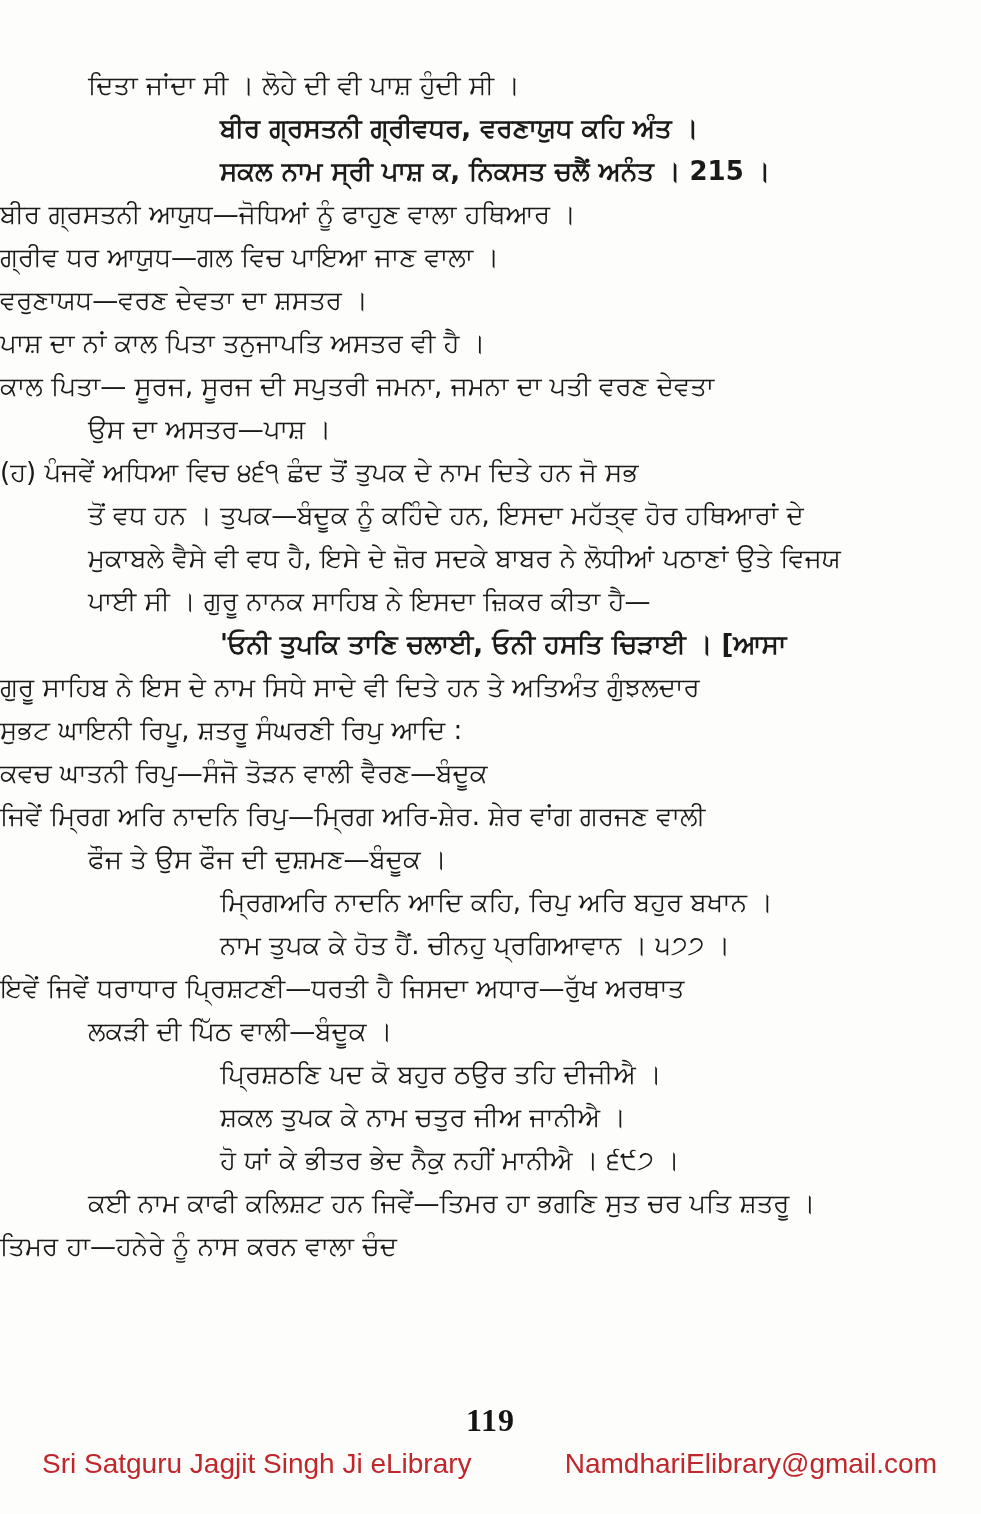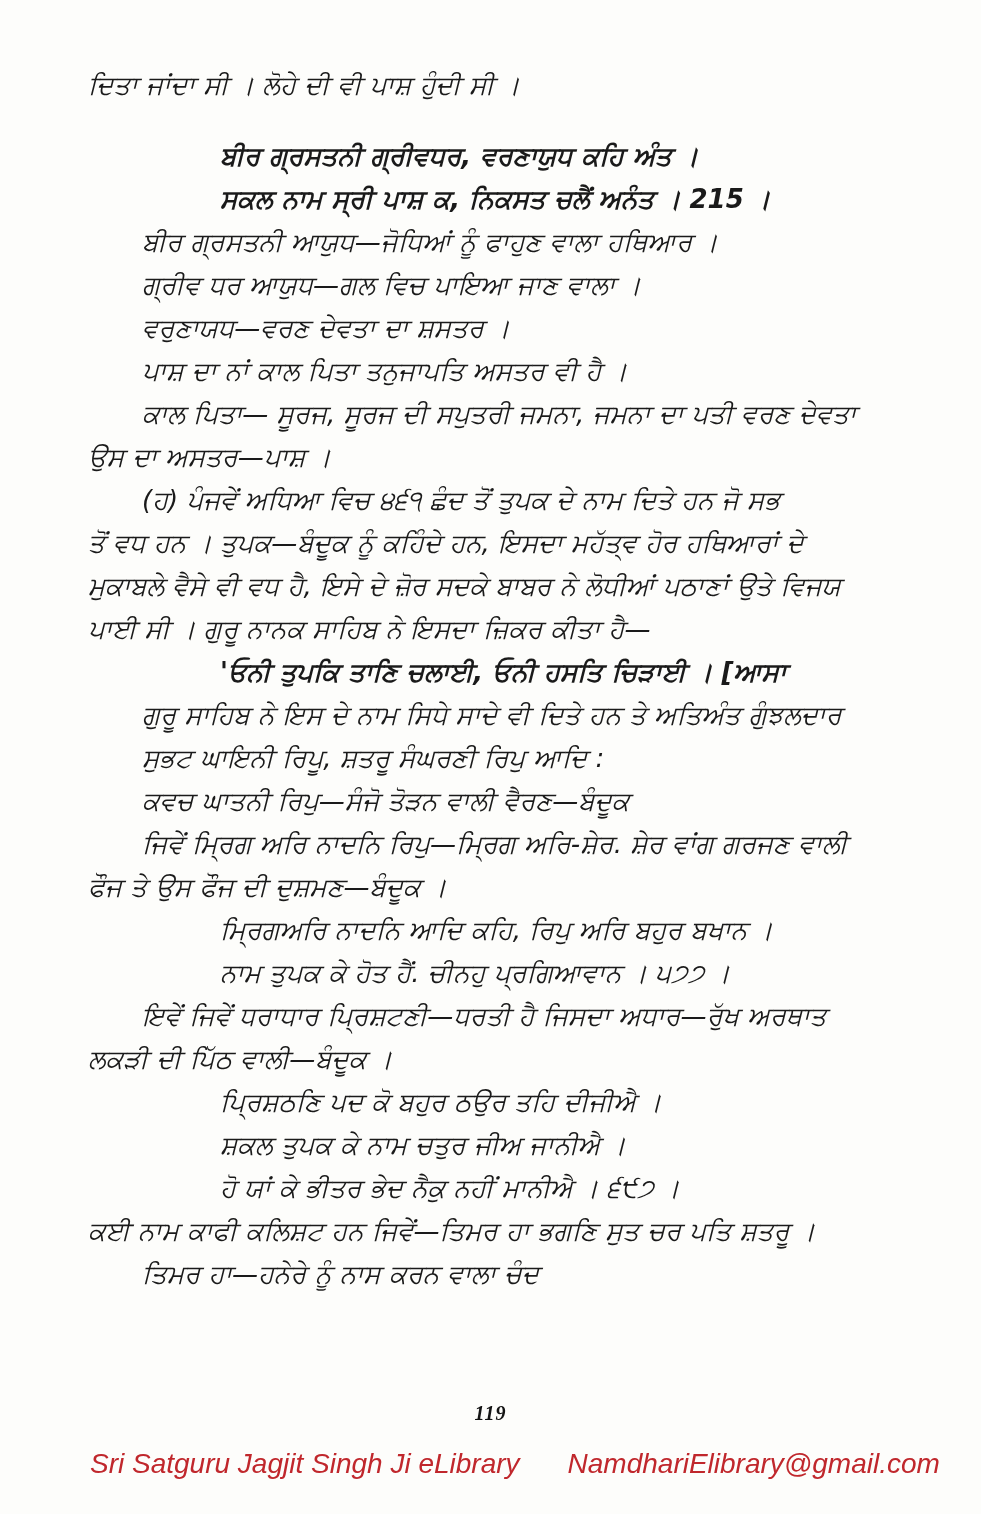--- a/index.html
+++ b/index.html
@@ -7,65 +7,64 @@
     padding: 0;
     background: #ffffff;
   }
   .page {
     position: relative;
     width: 981px;
     height: 1514px;
     background: #fdfdfb;
     overflow: hidden;
     box-sizing: border-box;
-    font-style: italic;
   }
   .text-block {
     position: absolute;
     top: 64px;
     left: 0;
     right: 0;
   }
   .line {
     font-family: "DejaVu Sans", sans-serif;
     font-size: 26px;
     line-height: 43px;
     color: #1a1a1a;
     white-space: nowrap;
   }
   .indent-0 { padding-left: 88px; }
-  .indent-1 { padding-left: 142px; }
+  .indent-1 { }
   .indent-2 { padding-left: 220px; }
-  .gap { margin-top: 28px; }
+  .gap { margin-top: 0; }
   .bold { font-weight: bold; }
   .page-number {
     position: absolute;
     top: 1402px;
     left: 0;
     width: 100%;
     text-align: center;
     font-family: "Liberation Serif", serif;
-    font-size: 20px;
+    font-size: 32px;
     font-weight: bold;
     color: #141414;
     letter-spacing: 1px;
   }
   .footer {
     position: absolute;
     top: 1448px;
     left: 42px;
     right: 44px;
     display: flex;
     justify-content: space-between;
     align-items: baseline;
     font-family: "Liberation Sans", sans-serif;
     font-size: 28px;
     color: #c0272c;
   }
-  .footer span { white-space: nowrap; margin-left: 48px; }
+  .footer span { white-space: nowrap; }
 </style>
 </head>
 <body>
 
 <div class="page">
   <div class="text-block">
       <div class="line indent-0">ਦਿਤਾ ਜਾਂਦਾ ਸੀ । ਲੋਹੇ ਦੀ ਵੀ ਪਾਸ਼ ਹੁੰਦੀ ਸੀ ।</div>
       <div class="line indent-2 bold gap">ਬੀਰ ਗ੍ਰਸਤਨੀ ਗ੍ਰੀਵਧਰ, ਵਰਣਾਯੁਧ ਕਹਿ ਅੰਤ ।</div>
       <div class="line indent-2 bold">ਸਕਲ ਨਾਮ ਸ੍ਰੀ ਪਾਸ਼ ਕ, ਨਿਕਸਤ ਚਲੈਂ ਅਨੰਤ । 215 ।</div>
       <div class="line indent-1">ਬੀਰ ਗ੍ਰਸਤਨੀ ਆਯੁਧ—ਜੋਧਿਆਂ ਨੂੰ ਫਾਹੁਣ ਵਾਲਾ ਹਥਿਆਰ ।</div>

